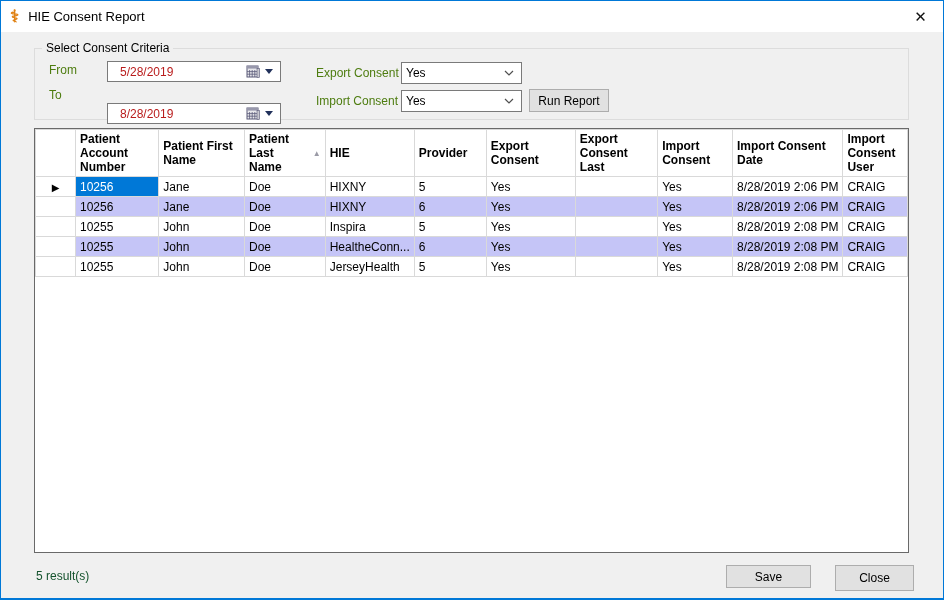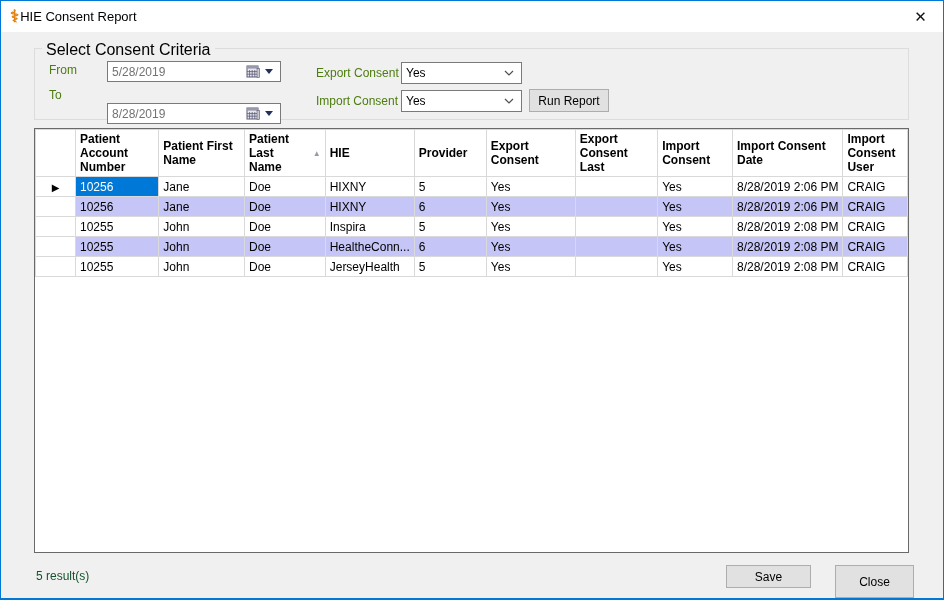--- a/index.html
+++ b/index.html
@@ -13,44 +13,44 @@
     position:absolute; inset:0;
     border:1px solid #0078D7; border-bottom-width:2px;
     background:#F0F0F0; overflow:hidden;
   }
   
   .titlebar {
     position:absolute; left:0; top:0; right:0; height:31px;
     background:#FFFFFF; display:flex; align-items:center; padding-left:9px;
   }
   .app-icon { font-size:17px; line-height:1; color:#E08214; font-weight:bold; }
-  .title-text { font-size:13px; color:#000; margin-left:1px; }
+  .title-text { font-size:13px; color:#000; margin-left:9px; }
   .close-btn {
     position:absolute; right:0; top:0; width:45px; height:31px;
     display:flex; align-items:center; justify-content:center;
     font-size:15px; color:#111; cursor:default;
   }
   
   .groupbox {
     position:absolute; left:33px; top:47px; width:875px; height:72px;
     border:1px solid #DCDCDC;
   }
   .groupbox-label {
     position:absolute; left:41px; top:40px; background:#F0F0F0;
-    padding:0 4px; font-size:16px; color:#000;
+    padding:0 4px; font-size:12px; color:#000;
   }
   .fld-label { position:absolute; font-size:12px; color:#4d7c0f; }
   .datefield {
     position:absolute; left:106px; width:174px; height:21px;
     background:#FFF; border:1px solid #7A7A7A;
     display:flex; align-items:center;
   }
   .datefield input {
     flex:1; min-width:0; border:none; outline:none; background:transparent;
-    font:12px "Liberation Sans", sans-serif; padding-left:4px; color:#737373;
+    font:12px "Liberation Sans", sans-serif; padding-left:12px; color:#b91c1c;
   }
   .cal-icon { display:flex; align-items:center; }
   .dd-arrow {
     width:0; height:0; border-left:4px solid transparent;
     border-right:4px solid transparent; border-top:5px solid #21315B;
     margin:0 7px 0 5px;
   }
   .combo {
     position:absolute; left:400px; width:121px; height:22px;
     background:#FFF; border:1px solid #7A7A7A;
@@ -84,21 +84,21 @@
     padding:1px 4px; height:20px; white-space:nowrap; overflow:hidden;
     color:#000;
   }
   td.rowsel { text-align:center; padding:0; }
   td.rowsel .cur { font-size:10px; color:#000; }
   tr.hl td:not(.rowsel) { background:#C5C5F7; }
   td.selcell { background:#0078D7 !important; color:#FFF; }
   
   .result-count { position:absolute; left:35px; top:568px; font-size:12px; color:#14532d; }
   #save-btn  { left:725px; top:564px; width:85px; height:23px; }
-  #close-btn { left:834px; top:564px; width:79px; height:33px; }
+  #close-btn { left:834px; top:564px; width:79px; height:26px; }
 </style>
 </head>
 <body>
 
 <div class="window">
 
   <div class="titlebar">
     <span class="app-icon">⚕</span>
     <span class="title-text">HIE Consent Report</span>
     <span class="close-btn">✕</span>

